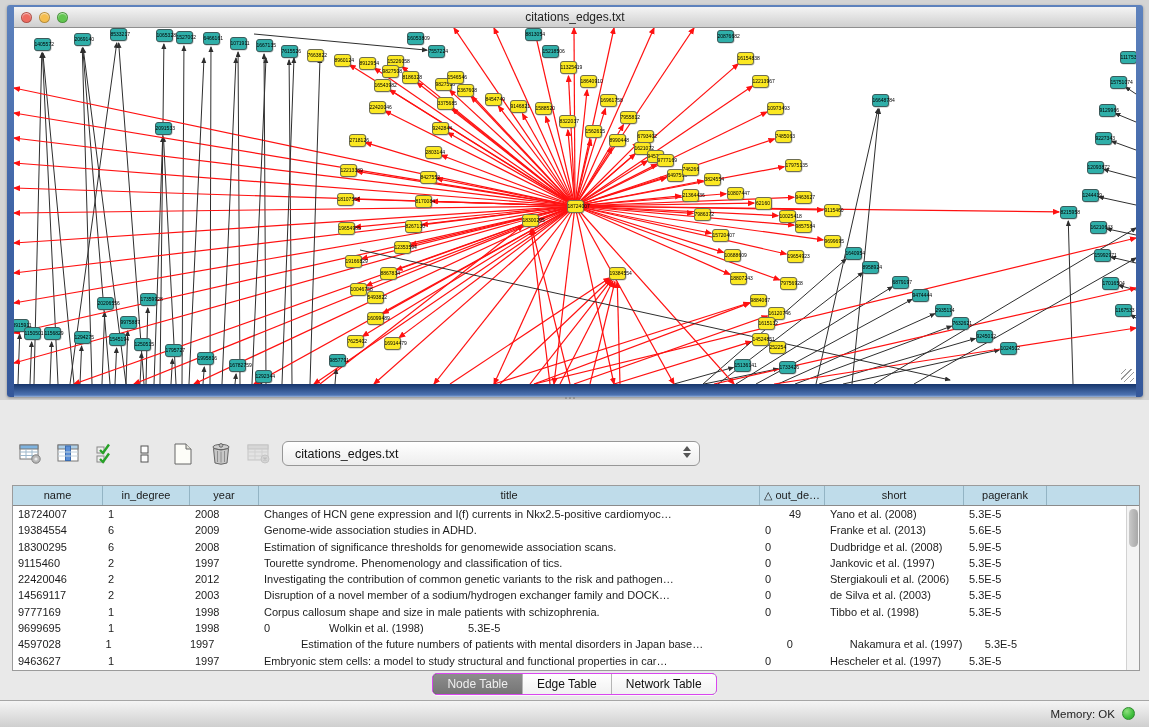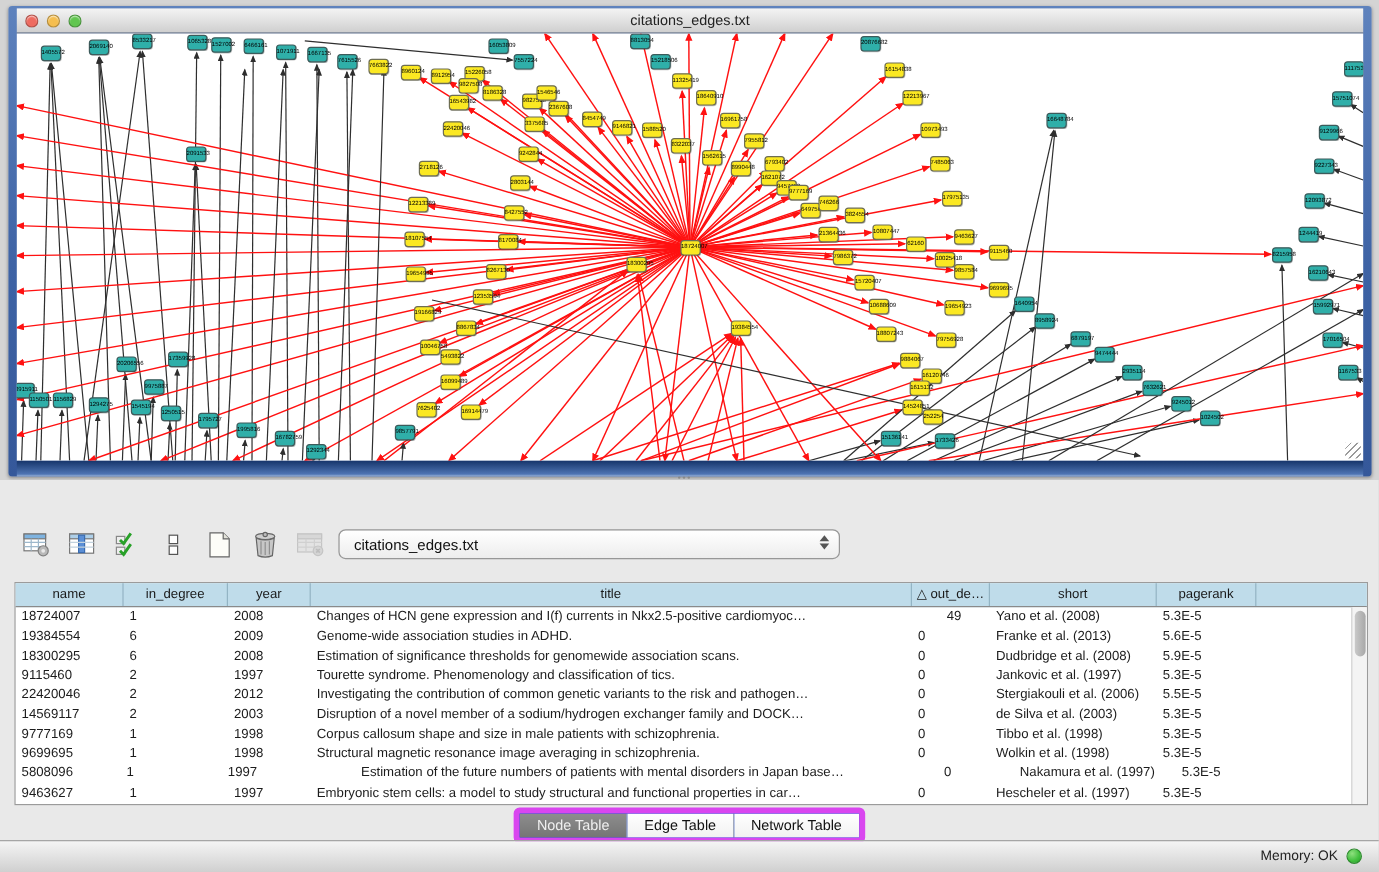--- a/index.html
+++ b/index.html
@@ -99,22 +99,22 @@
   .td{ font-size:11px; color:#1c1c1c; line-height:16px; padding-left:5px;
        white-space:nowrap; overflow:hidden; }
   #vscroll{
     position:absolute; right:0; top:20px; bottom:0; width:13px;
     background:#f4f4f4; border-left:1px solid #d2d2d2;
   }
   #vscroll-thumb{ position:absolute; left:1.5px; top:3px; width:9px; height:38px;
     background:linear-gradient(90deg,#c9c9c9,#a8a8a8); border-radius:5px; }
 
   #panel-tabs{ position:absolute; left:0; top:273px; width:100%; display:flex; justify-content:center; }
-  #tab-group{ display:flex; border:5px solid #d946ef; border-radius:5px; overflow:hidden;
-    background:#1d4ed8; box-shadow:0 1px 0 rgba(255,255,255,.7);}
+  #tab-group{ display:flex; border:1px solid #d946ef; border-radius:5px; overflow:hidden;
+    background:#14532d; box-shadow:0 1px 0 rgba(255,255,255,.7);}
   .seg-tab{ font-size:12px; padding:3px 14px; color:#111; border-right:1px solid #b5b5b5; background:linear-gradient(180deg,#ffffff,#f1f1f1);}
   .seg-tab:last-child{ border-right:none; }
   .seg-tab.selected{ background:linear-gradient(180deg,#8d8d8d,#757575); color:#efefef; }
 
   
   #status-bar{
     position:absolute; left:0; top:700px; width:1149px; height:27px;
     background:linear-gradient(180deg,#f5f5f5,#cfcfcf);
     border-top:1px solid #a6a6a6;
   }
@@ -598,28 +598,27 @@
           <div class="td" style="width: 501px;">Corpus callosum shape and size in male patients with schizophrenia.</div>
           <div class="td" style="width: 65px;">0</div>
           <div class="td" style="width: 139px;">Tibbo et al. (1998)</div>
           <div class="td" style="width: 83px;">5.3E-5</div>
           <div class="td" style="width: 81px;"></div>
         </div>
         <div class="tr">
           <div class="td" style="width: 90px;">9699695</div>
           <div class="td" style="width: 87px;">1</div>
           <div class="td" style="width: 69px;">1998</div>
-          <div class="td" style="width: 501px;">Structural magnetic resonance image averaging in schizophrenia.</div>
           <div class="td" style="width: 65px;">0</div>
           <div class="td" style="width: 139px;">Wolkin et al. (1998)</div>
           <div class="td" style="width: 83px;">5.3E-5</div>
           <div class="td" style="width: 81px;"></div>
         </div>
         <div class="tr">
-          <div class="td" style="width: 90px;">5808096</div>
+          <div class="td" style="width: 90px;">4597028</div>
           <div class="td" style="width: 87px;">1</div>
           <div class="td" style="width: 69px;">1997</div>
           <div class="td" style="width: 501px; margin-left: 44px;">Estimation of the future numbers of patients with mental disorders in Japan base…</div>
           <div class="td" style="width: 65px;">0</div>
           <div class="td" style="width: 139px;">Nakamura et al. (1997)</div>
           <div class="td" style="width: 83px;">5.3E-5</div>
           <div class="td" style="width: 81px;"></div>
         </div>
         <div class="tr">
           <div class="td" style="width: 90px;">9463627</div>

